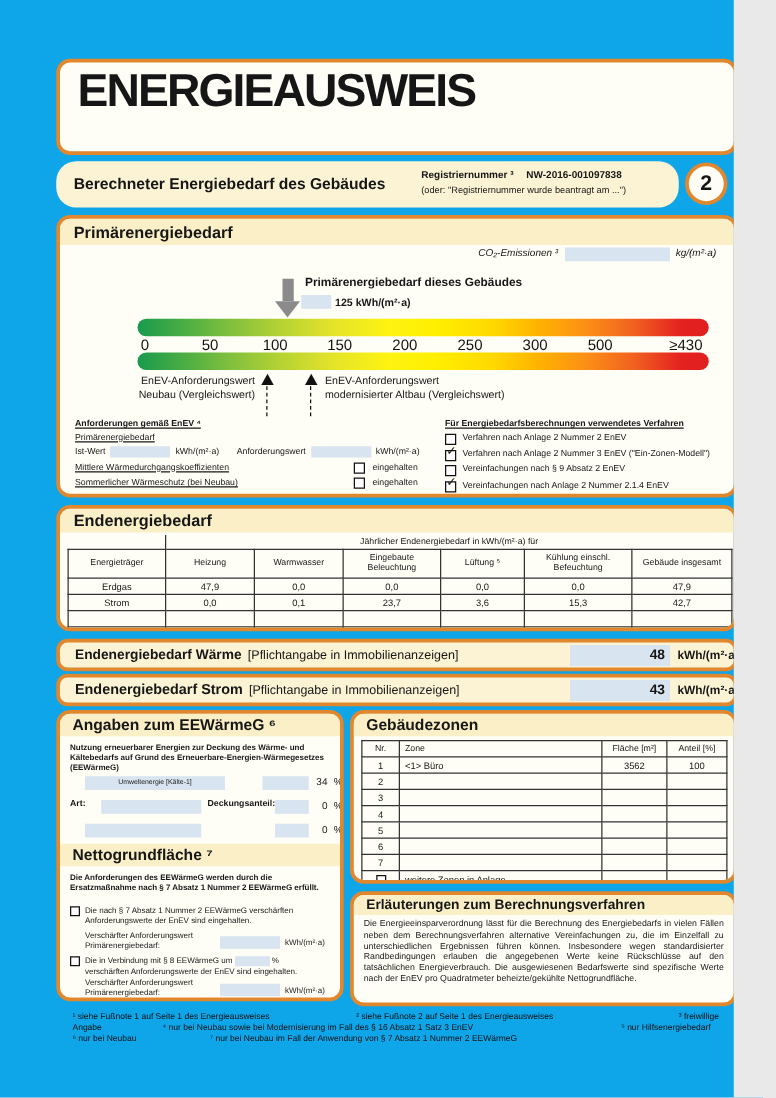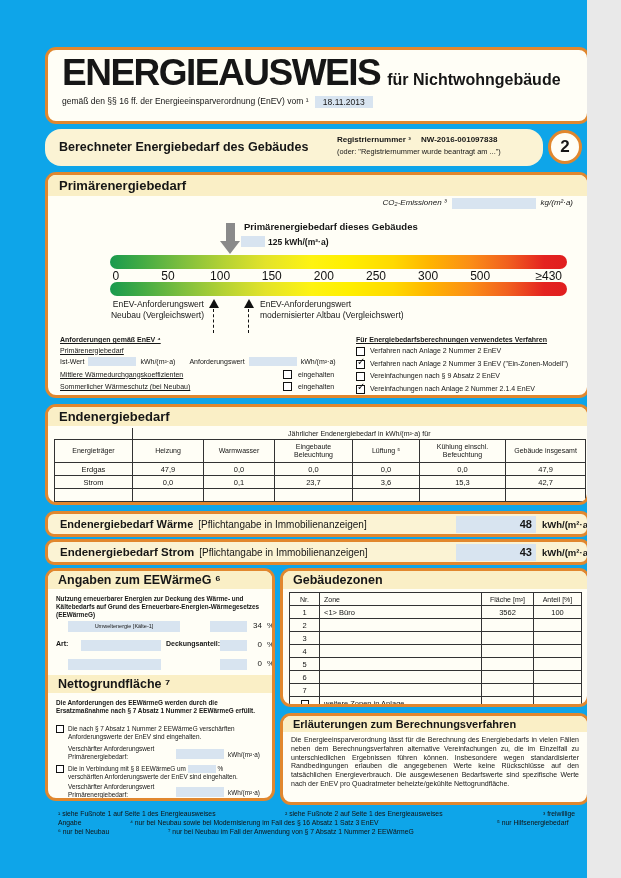--- a/index.html
+++ b/index.html
@@ -32,25 +32,20 @@
   .mrow{display:flex;gap:5px;align-items:flex-start;margin-bottom:3.5px;font-size:7px;line-height:8px;}
 </style>
 </head>
 <body>
 
 <div class="page">
 
   <div class="obox" style="left:45px;top:47px;width:545px;height:77px;">
     <div style="display:flex;align-items:baseline;margin:2px 0 0 14px;">
       <span style="font-size:37px;font-weight:bold;letter-spacing:-1.5px;">ENERGIEAUSWEIS</span>
-      <span style="font-size:16px;font-weight:bold;margin-left:7px;">für Nichtwohngebäude</span>
-    </div>
-    <div style="margin:2px 0 0 14px;font-size:8.5px;">
-      <span>gemäß den §§ 16 ff. der Energieeinsparverordnung (EnEV) vom ¹</span>
-      <span class="blue" style="padding:1px 8px;margin-left:4px;"><span>18.11.2013</span></span>
     </div>
   </div>
 
   <div class="abs" style="left:45px;top:129px;width:498px;height:37px;background:#fbf3d4;border-radius:16px;">
     <span class="abs b" style="left:14px;top:11px;font-size:12.5px;">Berechneter Energiebedarf des Gebäudes</span>
     <div class="abs" style="left:292px;top:6px;font-size:8px;">
       <div><span class="b">Registriernummer ³</span>
            <span class="b" style="margin-left:8px;">NW-2016-001097838</span></div>
       <div style="font-size:7.4px;margin-top:3px;">(oder: "Registriernummer wurde beantragt am ...")</div>
     </div>

